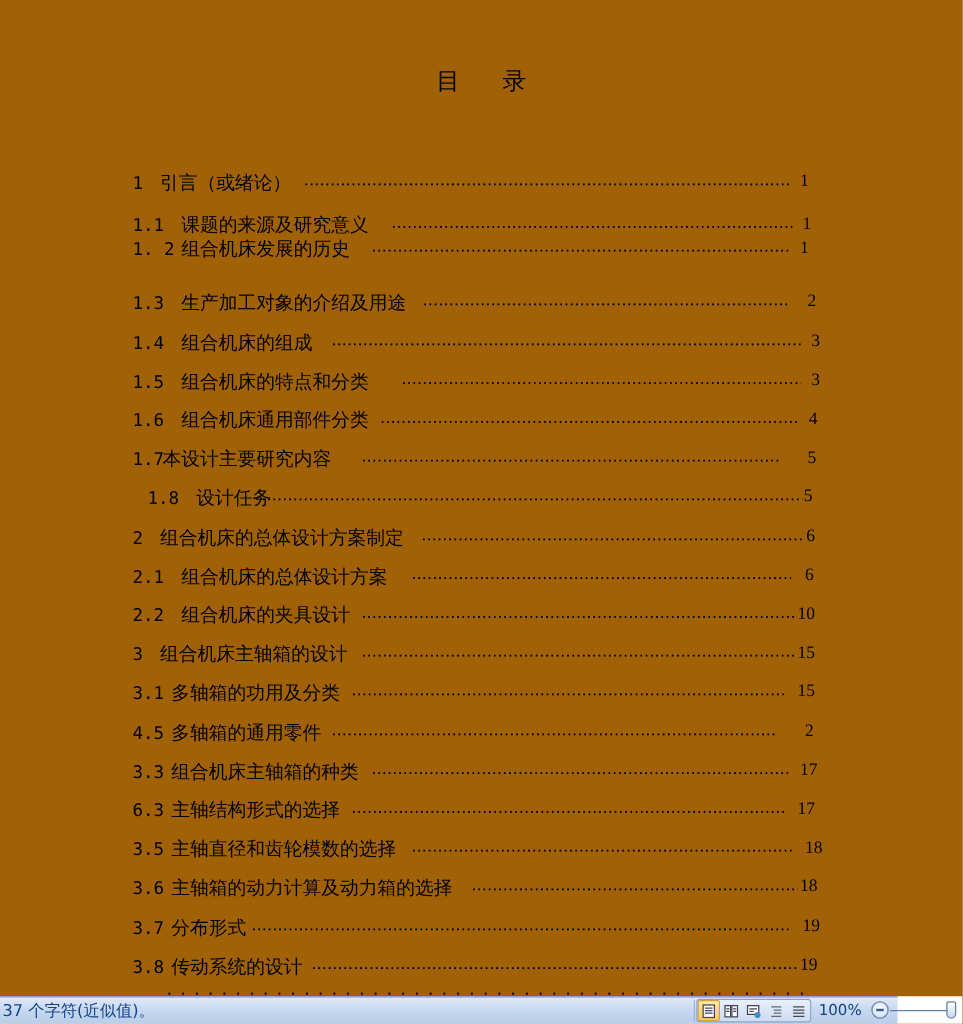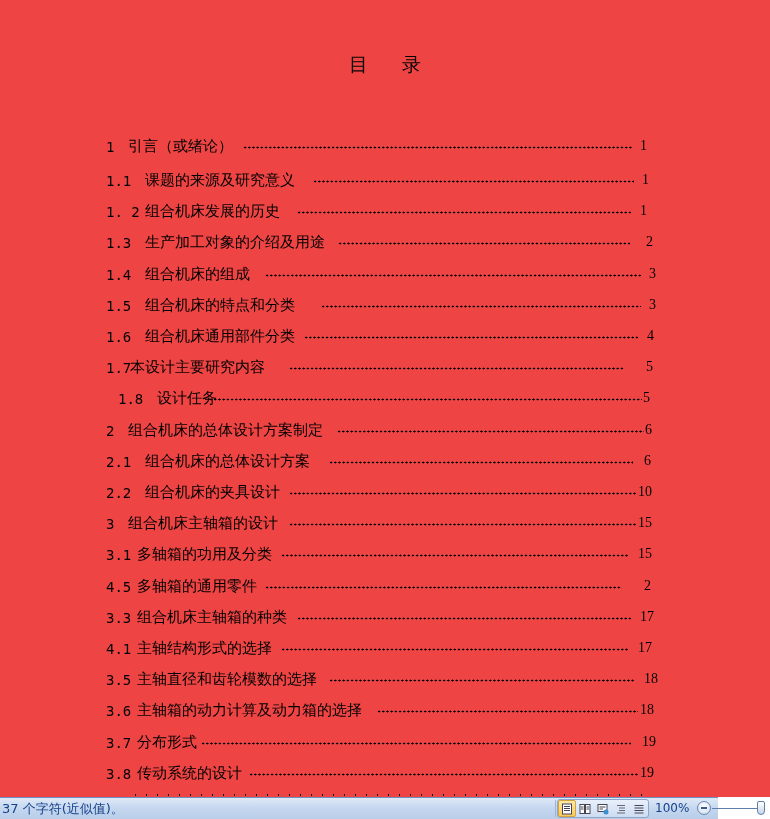--- a/index.html
+++ b/index.html
@@ -3,21 +3,21 @@
 <meta charset="utf-8">
 <style>
   html, body { margin:0; padding:0; }
   body {
     width:770px; height:819px; overflow:hidden; position:relative;
     background:#ffffff;
     font-family:"DejaVu Sans", sans-serif;
   }
   .page {
     position:absolute; left:0; top:0; width:770px; height:797px;
-    background:#ef4444; overflow:hidden;
+    background:#a16207; overflow:hidden;
   }
   .title {
     position:absolute; top:52px; left:0; width:770px; text-align:center;
     font-size:19px; color:#000; letter-spacing:0;
   }
   .title span { display:inline-block; }
   .title .gap { width:34px; }
   .toc-line {
     position:absolute; left:106px; height:20px;
     font-size:15px; color:#000; white-space:nowrap;
@@ -101,21 +101,21 @@
         <span class="toc-text" style="position: absolute; left: 22px; top: 0px;">引言（或绪论）</span>
         <span class="toc-dots" style="left: 137px; width: 389px;"></span>
         <span class="toc-page" style="left: 534px;">1</span>
       </div>
       <div class="toc-line" style="top: 171px; width: 600px;">
         <span class="toc-num" style="position: absolute; left: 0px; top: 2px;">1.1</span>
         <span class="toc-text" style="position: absolute; left: 39px; top: 0px;">课题的来源及研究意义</span>
         <span class="toc-dots" style="left: 207px; width: 321px;"></span>
         <span class="toc-page" style="left: 536px;">1</span>
       </div>
-      <div class="toc-line" style="top: 202px; width: 600px;">
+      <div class="toc-line" style="top: 190px; width: 600px;">
         <span class="toc-num" style="position: absolute; left: 0px; top: 2px;">1. 2</span>
         <span class="toc-text" style="position: absolute; left: 39px; top: 0px;">组合机床发展的历史</span>
         <span class="toc-dots" style="left: 191px; width: 334px;"></span>
         <span class="toc-page" style="left: 534px;">1</span>
       </div>
       <div class="toc-line" style="top: 233px; width: 600px;">
         <span class="toc-num" style="position: absolute; left: 0px; top: 2px;">1.3</span>
         <span class="toc-text" style="position: absolute; left: 39px; top: 0px;">生产加工对象的介绍及用途</span>
         <span class="toc-dots" style="left: 232px; width: 292px;"></span>
         <span class="toc-page" style="left: 540px;">2</span>
@@ -186,21 +186,21 @@
         <span class="toc-dots" style="left: 159px; width: 357px;"></span>
         <span class="toc-page" style="left: 538px;">2</span>
       </div>
       <div class="toc-line" style="top: 608px; width: 600px;">
         <span class="toc-num" style="position: absolute; left: 0px; top: 2px;">3.3</span>
         <span class="toc-text" style="position: absolute; left: 31px; top: 0px;">组合机床主轴箱的种类</span>
         <span class="toc-dots" style="left: 191px; width: 334px;"></span>
         <span class="toc-page" style="left: 534px;">17</span>
       </div>
       <div class="toc-line" style="top: 639px; width: 600px;">
-        <span class="toc-num" style="position: absolute; left: 0px; top: 2px;">4.1</span>
+        <span class="toc-num" style="position: absolute; left: 0px; top: 2px;">6.3</span>
         <span class="toc-text" style="position: absolute; left: 31px; top: 0px;">主轴结构形式的选择</span>
         <span class="toc-dots" style="left: 175px; width: 348px;"></span>
         <span class="toc-page" style="left: 532px;">17</span>
       </div>
       <div class="toc-line" style="top: 670px; width: 600px;">
         <span class="toc-num" style="position: absolute; left: 0px; top: 2px;">3.5</span>
         <span class="toc-text" style="position: absolute; left: 31px; top: 0px;">主轴直径和齿轮模数的选择</span>
         <span class="toc-dots" style="left: 223px; width: 306px;"></span>
         <span class="toc-page" style="left: 538px;">18</span>
       </div>

